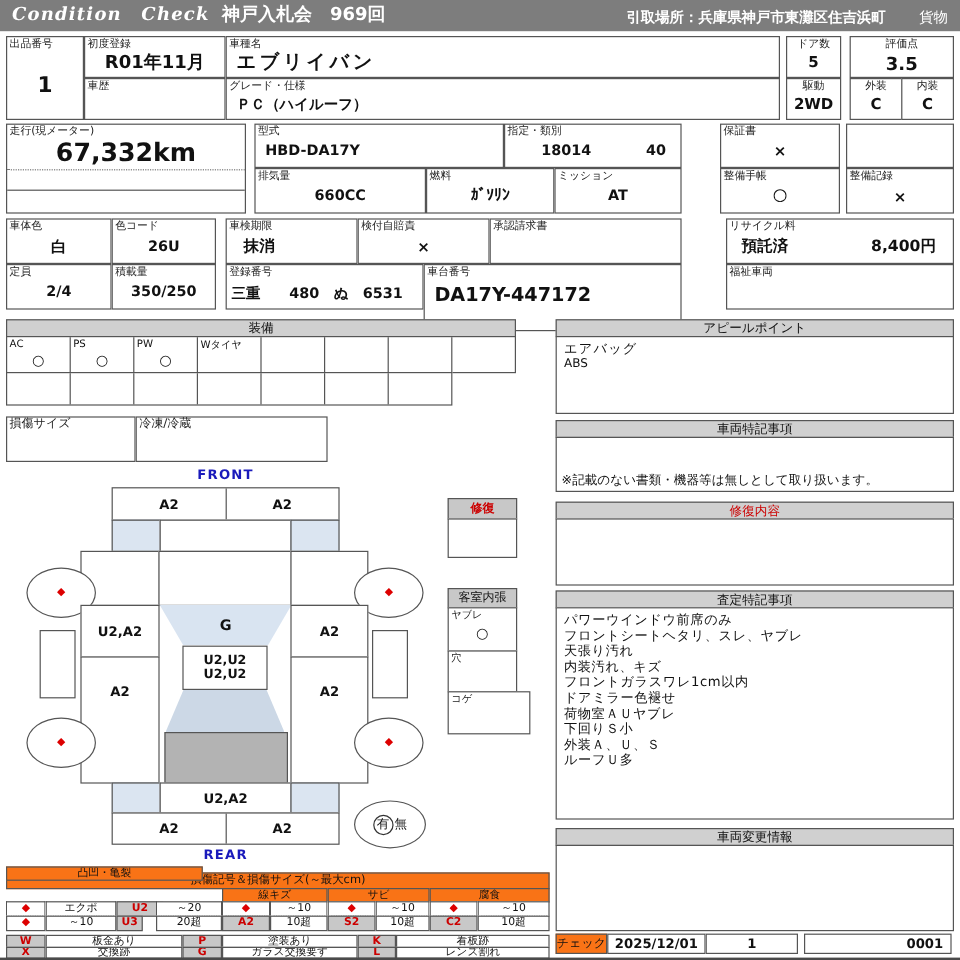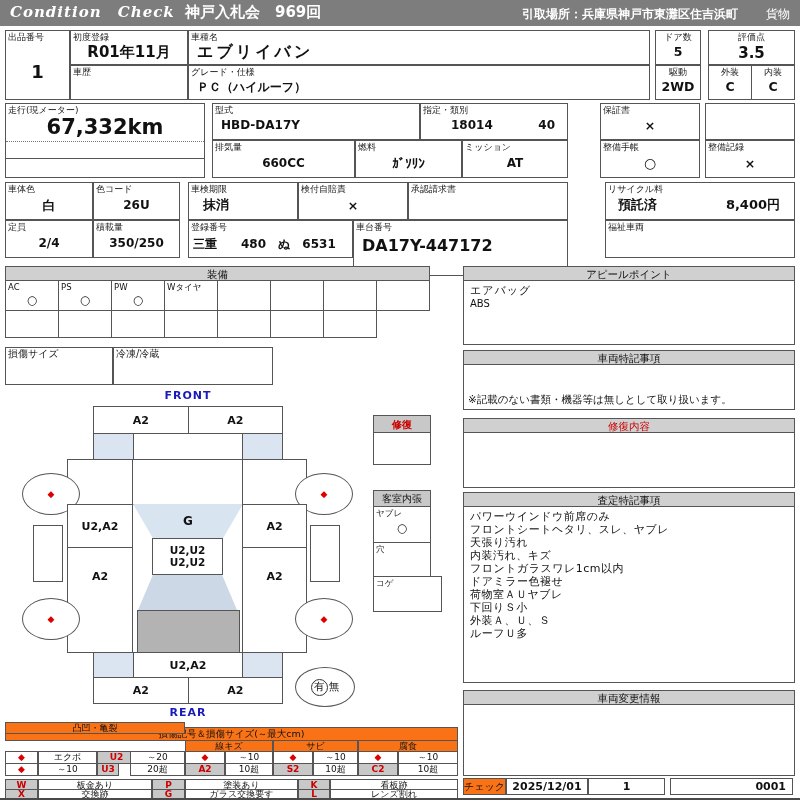--- a/index.html
+++ b/index.html
@@ -325,21 +325,21 @@
     <span class="val" style="top:14px;font-weight:normal;font-size:12px">○</span>
   </div>
   <div class="box" style="left:373px;top:542px;width:58px;height:35px">
     <span class="lbl" style="font-size:8.5px">穴</span>
   </div>
   <div class="box" style="left:373px;top:576px;width:69px;height:36px">
     <span class="lbl" style="font-size:8.5px">コゲ</span>
   </div>
 
   <div class="legcell graybg" style="left:5px;top:727px;width:453px;height:14px;line-height:12px;font-size:9.5px">損傷記号＆損傷サイズ(～最大cm)</div>
-  <div class="legcell graybg" style="left:5px;top:722px;width:180px;height:12px;line-height:10px">凸凹・亀裂</div>
+  <div class="legcell graybg" style="left:5px;top:722px;width:164px;height:12px;line-height:10px">凸凹・亀裂</div>
   <div class="legcell graybg" style="left:185px;top:740px;width:88px;height:12px;line-height:10px">線キズ</div>
   <div class="legcell graybg" style="left:273px;top:740px;width:85px;height:12px;line-height:10px">サビ</div>
   <div class="legcell graybg" style="left:358px;top:740px;width:100px;height:12px;line-height:10px">腐食</div>
 
   <div class="legcell" style="left:5px;top:751px;width:33px;height:13px;border-bottom-style:dotted"><span class="dmd">◆</span></div>
   <div class="legcell" style="left:38px;top:751px;width:59px;height:13px;line-height:11px;border-bottom-style:dotted">エクボ</div>
   <div class="legcell codecell" style="left:97px;top:751px;width:39px;height:13px;line-height:11px">U2</div>
   <div class="legcell" style="left:130px;top:751px;width:55px;height:13px;line-height:11px;border-bottom-style:dotted">～20</div>
   <div class="legcell" style="left:185px;top:751px;width:40px;height:13px;border-bottom-style:dotted"><span class="dmd">◆</span></div>
   <div class="legcell" style="left:225px;top:751px;width:48px;height:13px;line-height:11px;border-bottom-style:dotted">～10</div>

